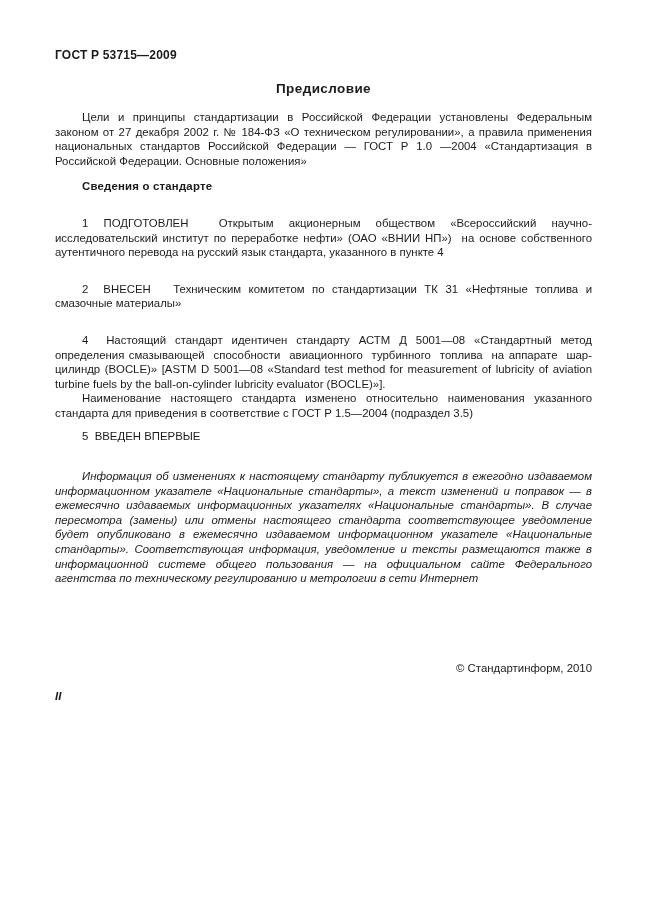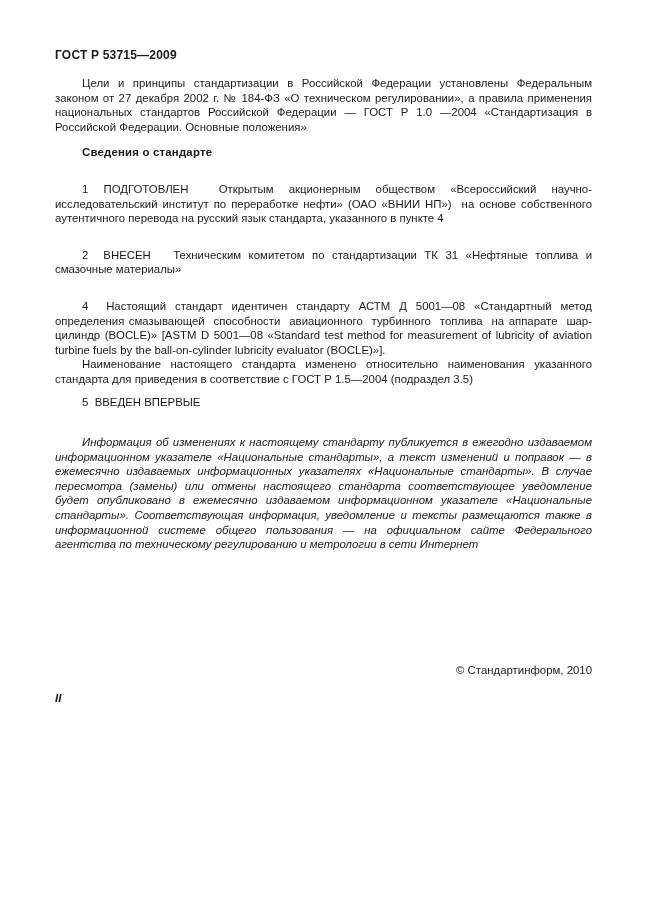--- a/index.html
+++ b/index.html
@@ -37,37 +37,38 @@
   }
   .intro   { margin-top: 14px; }
   .heading { font-weight: bold; text-align: left; margin-top: 11px; letter-spacing: 0.2px; }
   .item    { margin-top: 22px; }
   .note    { margin-top: 0; }
   .item-last { margin-top: 8px; }
   .notice  { font-style: italic; margin-top: 26px; }
   .copyright {
     font-size: 11.4px;
     text-align: right;
-    margin-top: 112px;
+    margin-top: 76px;
   }
   .repro { margin-top: 16px; }
   .page-number {
     font-weight: bold;
     font-size: 11.5px;
     margin-top: 16px;
     font-style: italic;
   }
 </style>
 </head>
 <body>
 
 <div class="page">
 
   <div class="doc-code">ГОСТ Р 53715—2009</div>
 
+  <h1 class="title">Предисловие</h1>
 
   <p class="para intro">Цели и принципы стандартизации в Российской Федерации установлены Федеральным  законом от 27 декабря 2002 г. № 184-ФЗ «О техническом регулировании», а правила применения национальных стандартов Российской Федерации — ГОСТ Р 1.0 —2004 «Стандартизация в Российской Федерации. Основные положения»</p>
 
   <p class="para heading">Сведения о стандарте</p>
 
   <p class="para item">1 ПОДГОТОВЛЕН  Открытым акционерным обществом «Всероссийский научно-исследовательский институт по переработке нефти» (ОАО «ВНИИ НП»)  на основе собственного  аутентичного перевода на русский язык стандарта, указанного в пункте 4</p>
 
   <p class="para item">2  ВНЕСЕН   Техническим комитетом по стандартизации ТК 31 «Нефтяные топлива и смазочные материалы»</p>
 
 

